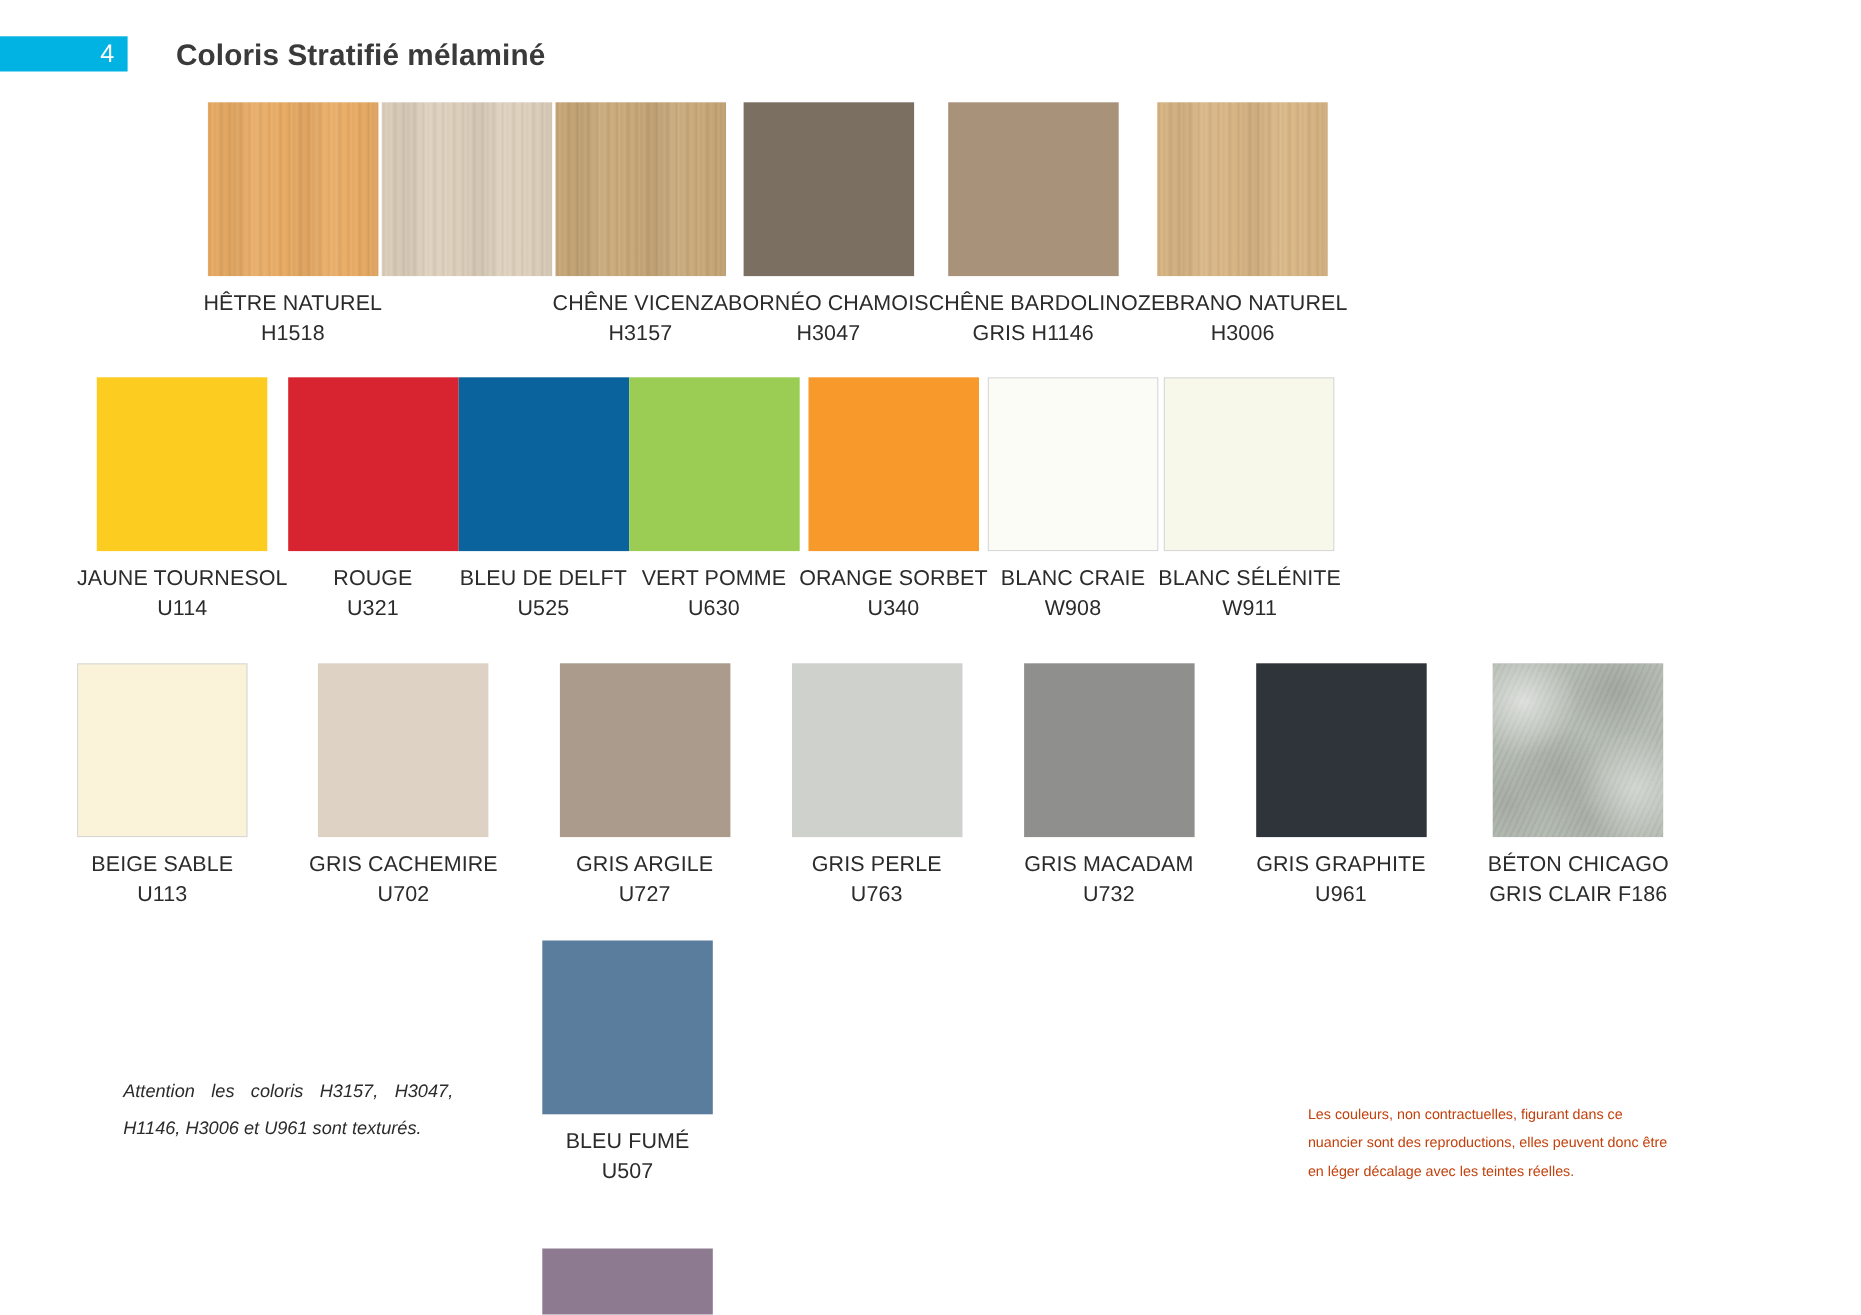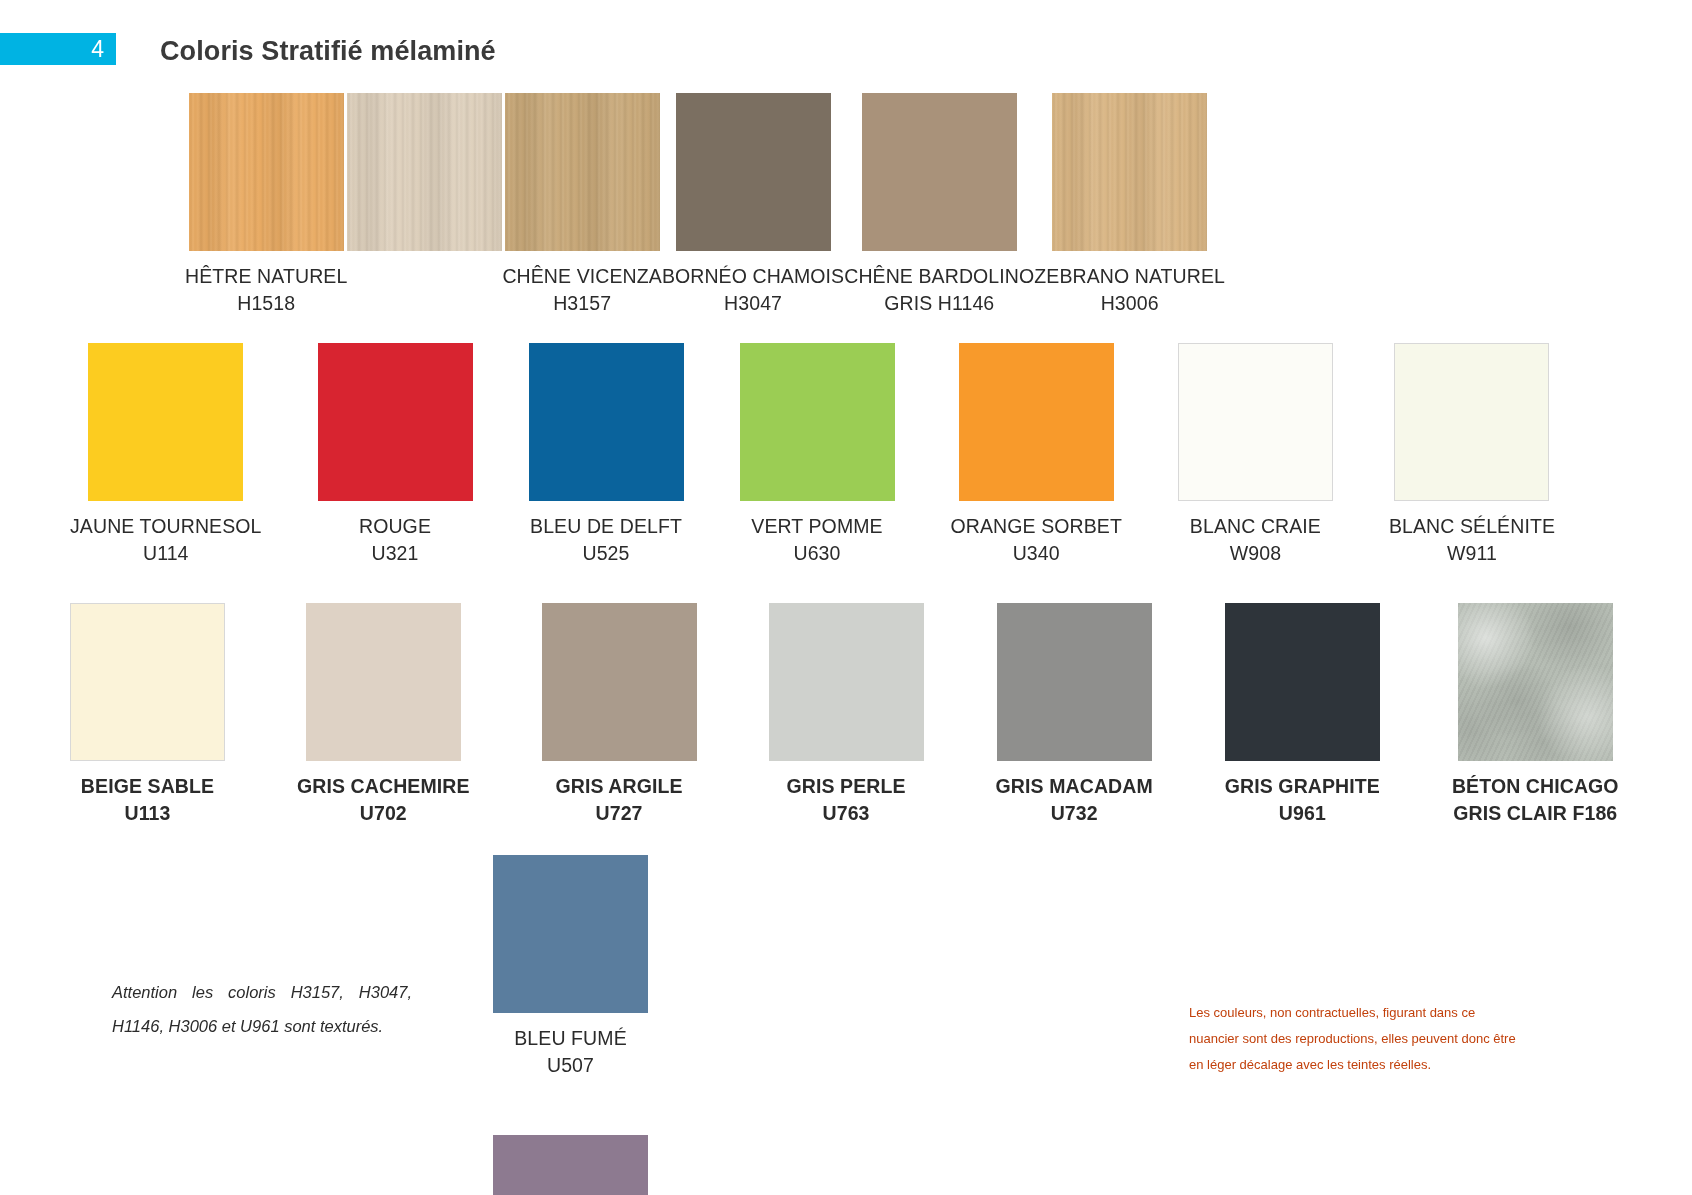--- a/index.html
+++ b/index.html
@@ -221,21 +221,21 @@
         <div class="swatch-chip grain-cross" style="background-color: rgb(169, 146, 122);"></div>
         <div class="swatch-caption">CHÊNE BARDOLINO
 GRIS H1146</div>
       </div>
       <div class="swatch-cell">
         <div class="swatch-chip grain-v" style="background-color: rgb(217, 181, 131);"></div>
         <div class="swatch-caption">ZEBRANO NATUREL
 H3006</div>
       </div>
     </div>
-    <div class="swatch-row" style="left: 70px; top: 343px; gap: 56px;">
+    <div class="swatch-row" style="left: 70px; top: 343px; ">
       <div class="swatch-cell">
         <div class="swatch-chip" style="background-color: rgb(252, 204, 32);"></div>
         <div class="swatch-caption">JAUNE TOURNESOL
 U114</div>
       </div>
       <div class="swatch-cell">
         <div class="swatch-chip" style="background-color: rgb(216, 36, 48);"></div>
         <div class="swatch-caption">ROUGE
 U321</div>
       </div>
@@ -258,21 +258,21 @@
         <div class="swatch-chip bordered" style="background-color: rgb(252, 252, 247);"></div>
         <div class="swatch-caption">BLANC CRAIE
 W908</div>
       </div>
       <div class="swatch-cell">
         <div class="swatch-chip bordered" style="background-color: rgb(247, 248, 234);"></div>
         <div class="swatch-caption">BLANC SÉLÉNITE
 W911</div>
       </div>
     </div>
-    <div class="swatch-row" style="left: 70px; top: 603px; gap: 72px; font-weight: bold;">
+    <div class="swatch-row" style="left: 70px; top: 603px; gap: 56px;">
       <div class="swatch-cell">
         <div class="swatch-chip bordered" style="background-color: rgb(251, 243, 217);"></div>
         <div class="swatch-caption">BEIGE SABLE
 U113</div>
       </div>
       <div class="swatch-cell">
         <div class="swatch-chip" style="background-color: rgb(222, 210, 197);"></div>
         <div class="swatch-caption">GRIS CACHEMIRE
 U702</div>
       </div>

